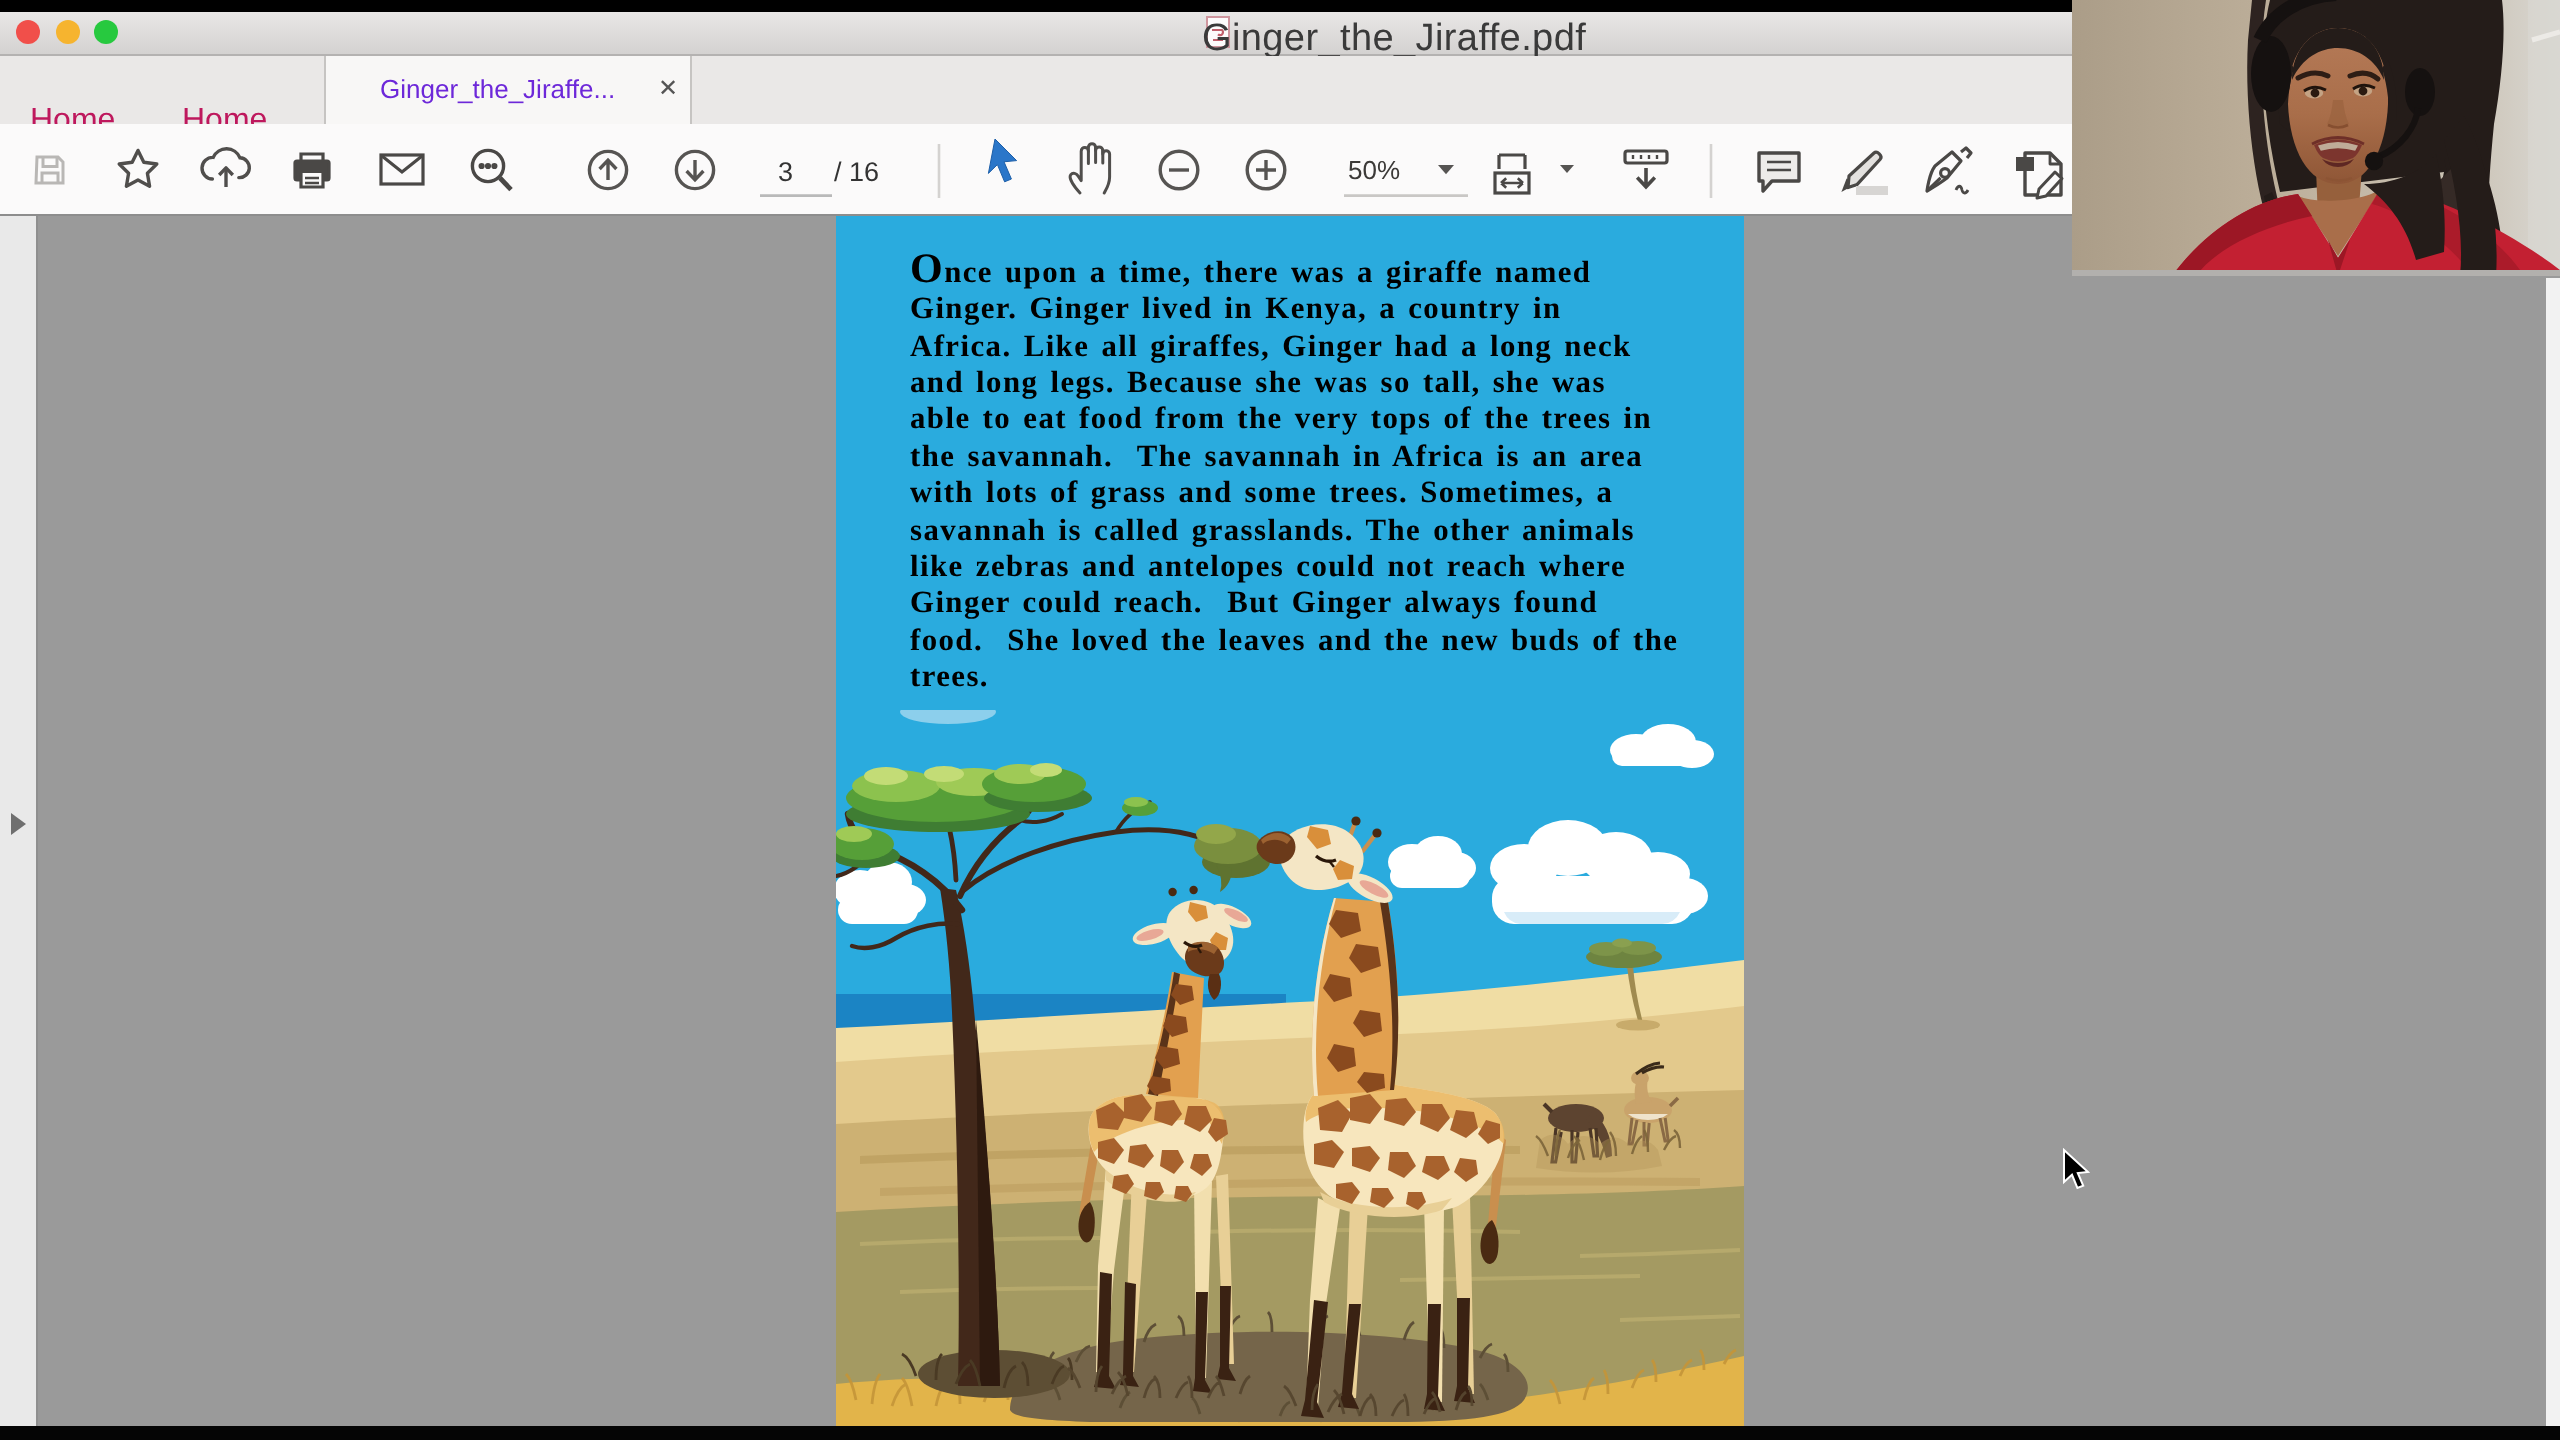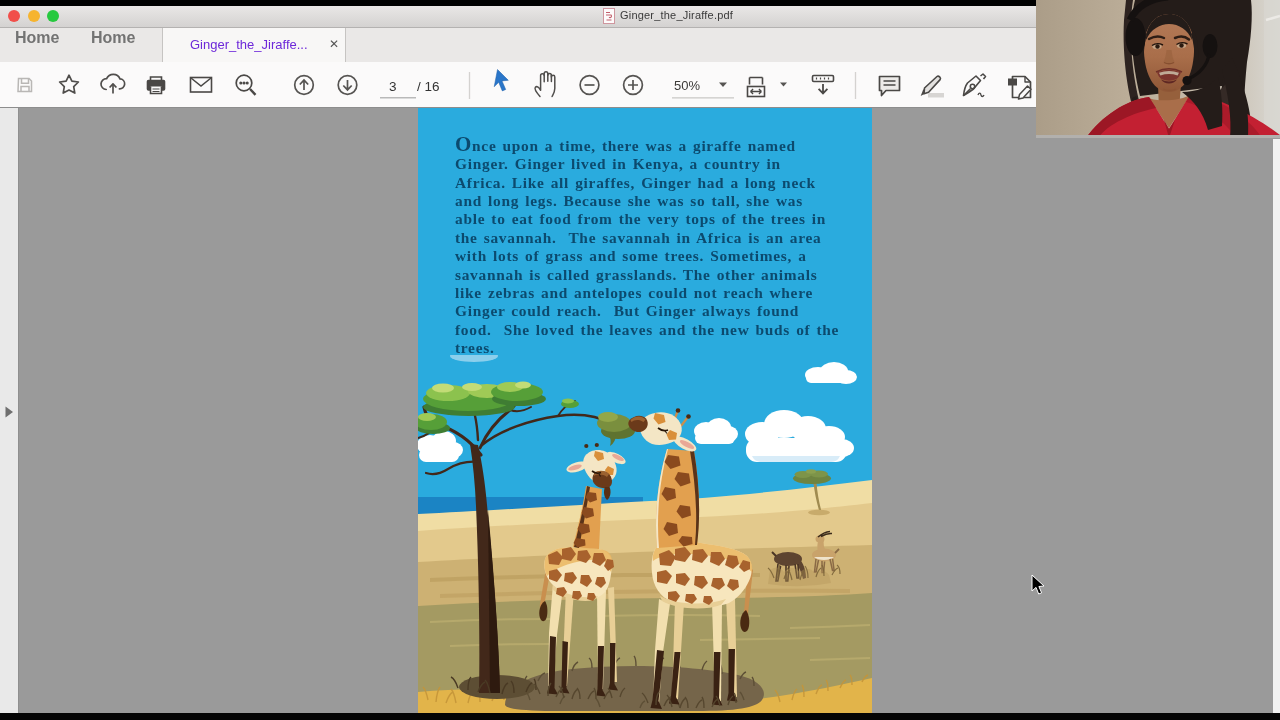--- a/index.html
+++ b/index.html
@@ -2,34 +2,34 @@
 <html><head>
 <meta charset="utf-8">
 <style>
   html,body{margin:0;padding:0;width:1280px;height:720px;overflow:hidden;background:#9a9a9a;
     font-family:"Liberation Sans",sans-serif;}
   .abs{position:absolute;}
   #topblack{left:0;top:0;width:1280px;height:6px;background:#000;}
   #titlebar{left:0;top:6px;width:1280px;height:21px;
     background:linear-gradient(#e9e7e6,#d4d2d1);border-bottom:1px solid #b4b2b1;}
   .light{width:12px;height:12px;border-radius:50%;top:4px;}
-  #titletext{top:3px;left:620px;font-size:11px;color:#3a3a3a;letter-spacing:0.2px;}
+  #titletext{top:3px;left:601px;font-size:19px;color:#3a3a3a;letter-spacing:0.2px;}
   #tabbar{left:0;top:28px;width:1280px;height:34px;background:#eae8e7;}
   #activetab{left:162px;top:0;width:182px;height:34px;background:#f8f7f6;
     border-left:1px solid #c6c4c2;border-right:1px solid #c6c4c2;}
   #tabtext{top:9px;left:27px;font-size:13px;color:#6d28d9;}
   #tabx{top:9px;left:166px;font-size:12px;color:#555;}
-  .menu{top:1px;font-size:16px;color:#737373;font-weight:bold;}
+  .menu{top:24px;font-size:16px;color:#be185d;}
   #toolbar{left:0;top:62px;width:1280px;height:45px;background:#fbfafa;border-bottom:1px solid #8d8d8d;}
   #docarea{left:0;top:108px;width:1280px;height:605px;background:#9a9a9a;}
   #navstrip{left:0;top:0;width:18px;height:605px;background:#e9e9e9;border-right:1px solid #8f8f8f;}
   #scrollstrip{left:1273px;top:31px;width:7px;height:574px;background:#f2f2f2;}
   #page{left:418px;top:0;width:454px;height:605px;background:#2aabde;overflow:hidden;}
-  #storytext{left:37px;top:27px;width:392px;font-family:"Liberation Serif",serif;
-    font-weight:bold;font-size:15.4px;line-height:18.36px;color:#0c4a6e;white-space:nowrap;
+  #storytext{left:37px;top:17px;width:392px;font-family:"Liberation Serif",serif;
+    font-weight:bold;font-size:15.4px;line-height:18.36px;color:#000000;white-space:nowrap;
     letter-spacing:0.72px;word-spacing:1.5px;}
   #storytext .dc{font-size:21px;}
   #bottomblack{left:0;top:713px;width:1280px;height:7px;background:#050505;}
   #webcam{left:1036px;top:0;width:244px;height:138px;overflow:hidden;}
   #cursor{left:1030px;top:574px;}
 </style>
 </head>
 <body>
 <div class="abs" id="topblack"></div>
 <div class="abs" id="titlebar">

